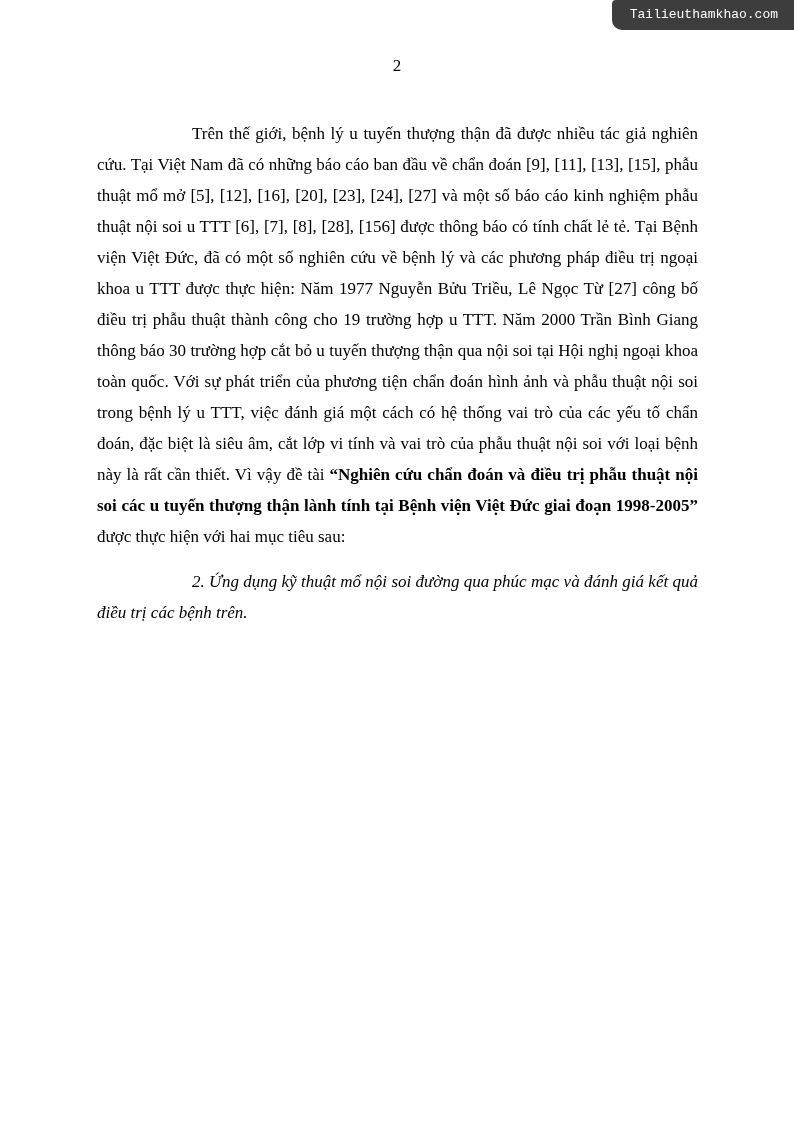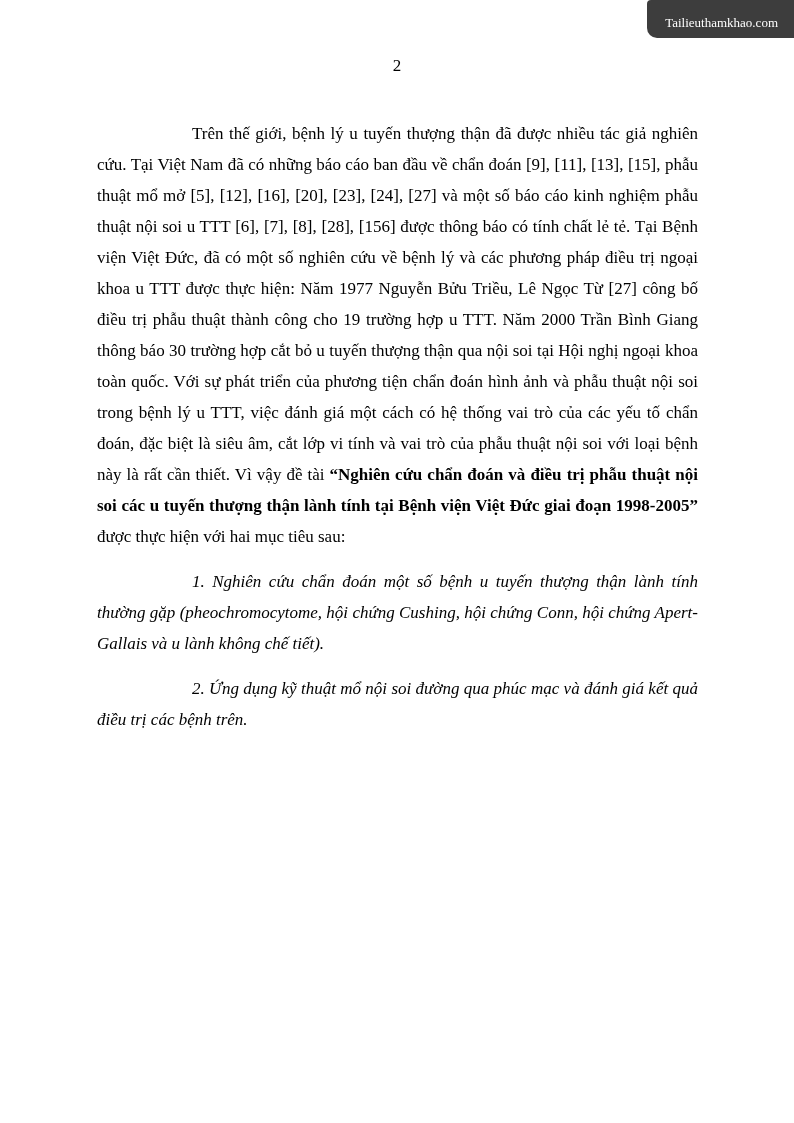--- a/index.html
+++ b/index.html
@@ -14,24 +14,24 @@
     font-family: "Liberation Serif", serif;
     color: #000000;
     overflow: hidden;
   }
   .watermark {
     position: absolute;
     top: 0;
     right: 0;
     background: #3d3d3d;
     color: #ffffff;
-    font-family: Liberation Serif, serif;
+    font-family: Liberation Mono, monospace;
     font-size: 13px;
     line-height: 1;
-    padding: 16px 16px 9px 18px;
+    padding: 8px 16px 9px 18px;
     border-radius: 4px 0 0 10px;
   }
   .page-number {
     padding-top: 56px;
     text-align: center;
     font-size: 17px;
   }
   .content {
     margin: 42px 84px 0 85px;
     width: 625px;
@@ -53,15 +53,14 @@
 <body>
 
 <div class="watermark">
   <span>Tailieuthamkhao.com</span>
 </div>
 
 <div class="page-number">2</div>
 
 <div class="content">
   <p class="para"><span>Trên thế giới, bệnh lý u tuyến thượng thận đã được nhiều tác giả nghiên cứu. Tại Việt Nam đã có những báo cáo ban đầu về chẩn đoán [9], [11], [13], [15], phẫu thuật mổ mở [5], [12], [16], [20], [23], [24], [27] và một số báo cáo kinh nghiệm phẫu thuật nội soi u TTT [6], [7], [8], [28], [156] được thông báo có tính chất lẻ tẻ. Tại Bệnh viện Việt Đức, đã có một số nghiên cứu về bệnh lý và các phương pháp điều trị ngoại khoa u TTT được thực hiện: Năm 1977 Nguyễn Bửu Triều, Lê Ngọc Từ [27] công bố điều trị phẫu thuật thành công cho 19 trường hợp u TTT. Năm 2000 Trần Bình Giang thông báo 30 trường hợp cắt bỏ u tuyến thượng thận qua nội soi tại Hội nghị ngoại khoa toàn quốc. Với sự phát triển của phương tiện chẩn đoán hình ảnh và phẫu thuật nội soi trong bệnh lý u TTT, việc đánh giá một cách có hệ thống vai trò của các yếu tố chẩn đoán, đặc biệt là siêu âm, cắt lớp vi tính và vai trò của phẫu thuật nội soi với loại bệnh này là rất cần thiết. Vì vậy đề tài </span><span class="bold">“Nghiên cứu chẩn đoán và điều trị phẫu thuật nội soi các u tuyến thượng thận lành tính tại Bệnh viện Việt Đức giai đoạn 1998-2005”</span><span> được thực hiện với hai mục tiêu sau:</span></p>
-  <p class="para italic">1. Nghiên cứu chẩn đoán một số bệnh u tuyến thượng thận lành tính thường gặp (pheochromocytome, hội chứng Cushing, hội chứng Conn, hội chứng Apert- Gallais và u lành không chế tiết).</p>
   <p class="para italic">2. Ứng dụng kỹ thuật mổ nội soi đường qua phúc mạc và đánh giá kết quả điều trị các bệnh trên.</p>
 </div>
 
 </body></html>

